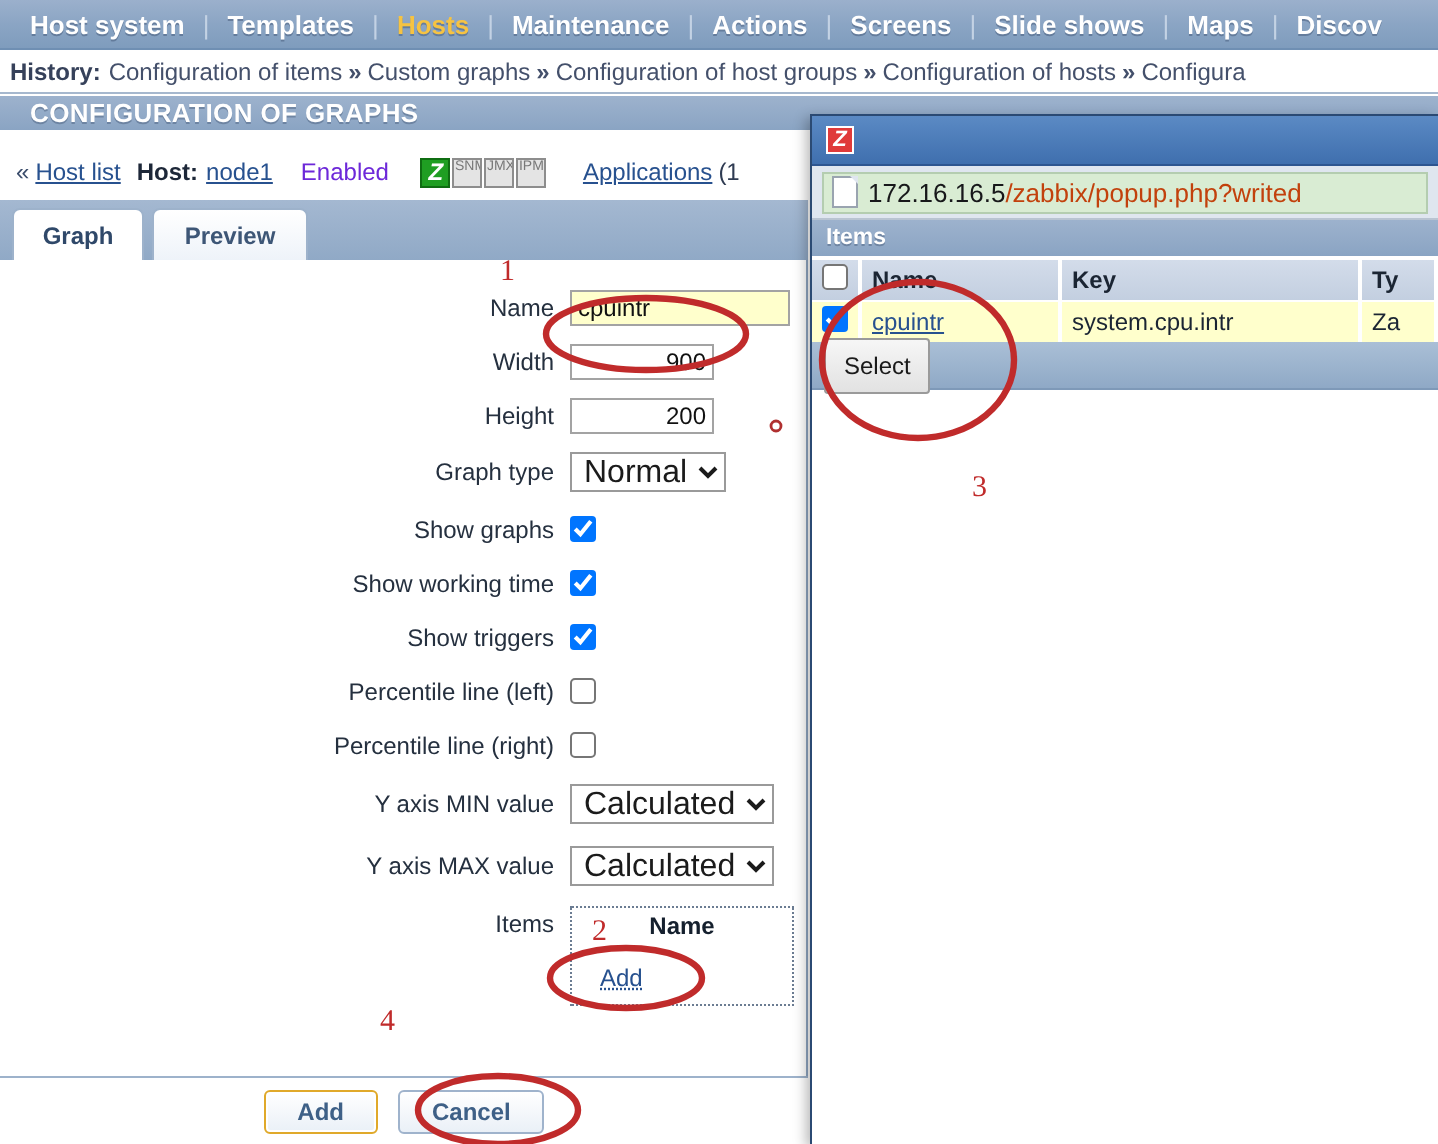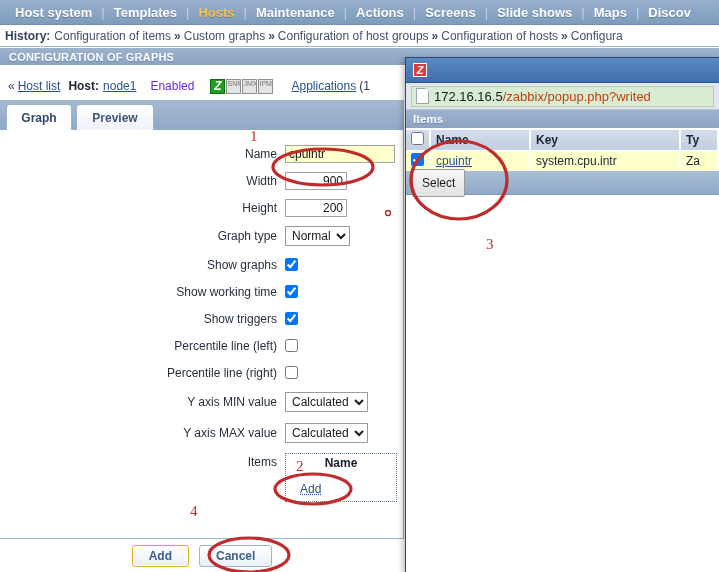--- a/index.html
+++ b/index.html
@@ -36,22 +36,22 @@
   }
   .historybar .h-label { font-weight:bold; font-size:12px; color:#36415a; margin-right:4px;}
   .historybar .h-text { font-size:12px; color:#44506b; }
   .historybar .h-sep { font-size:12px; color:#44506b; font-weight:bold; padding:0 3px;}
 
   
   .pagetitle {
     position:absolute; left:0; top:48px; width:719px; height:19px;
     background: linear-gradient(to bottom,#9db2cd 0%, #8aa4c3 100%);
     border-bottom:2px solid #ffffff;
-    color:#ffffff; font-weight:bold; font-size:11px;
-    display:flex; align-items:center; padding-left:9px; box-sizing:border-box;
+    color:#ffffff; font-weight:bold; font-size:13px;
+    display:flex; align-items:center; padding-left:15px; box-sizing:border-box;
     letter-spacing:.2px;
     text-shadow: 0 1px 0 rgba(60,80,110,.4);
   }
 
   
   .hostline {
     position:absolute; left:0; top:72px; width:719px; height:28px;
     display:flex; align-items:center; font-size:12px; color:#2f3b52;
     padding-left:8px; box-sizing:border-box; white-space:nowrap;
   }
@@ -100,24 +100,24 @@
   .flabel {
     width:285px; text-align:right; padding-right:8px; box-sizing:border-box;
     font-size:12px; color:#25303f;
   }
   .fctl { flex:1; display:flex; align-items:center; }
   input.txt {
     font-family:"Liberation Sans",sans-serif; font-size:12px;
     border:1px solid #a3a3a3; background:#ffffcc;
     height:18px; box-sizing:border-box; padding:0 3px; color:#111;
   }
-  input.txt.num { background:#ffffff; text-align:right; width:62px;}
+  input.txt.num { background:#ffffff; text-align:right; width:72px;}
   input#graph-name { width:110px; }
   select.sel {
-    font-family:"Liberation Sans",sans-serif; font-size:12px;
+    font-family:"Liberation Sans",sans-serif; font-size:16px;
     height:20px; border:1px solid #9a9a9a; background:#fff; color:#1b1b1b;
     padding:0 2px;
   }
   input.cbx { width:13px; height:13px; margin:0; }
 
   .itemsbox {
     border:1px dotted #6b7c92; background:#ffffff;
     width:112px; box-sizing:border-box; padding:2px 4px 4px 4px;
     position:relative;
   }

